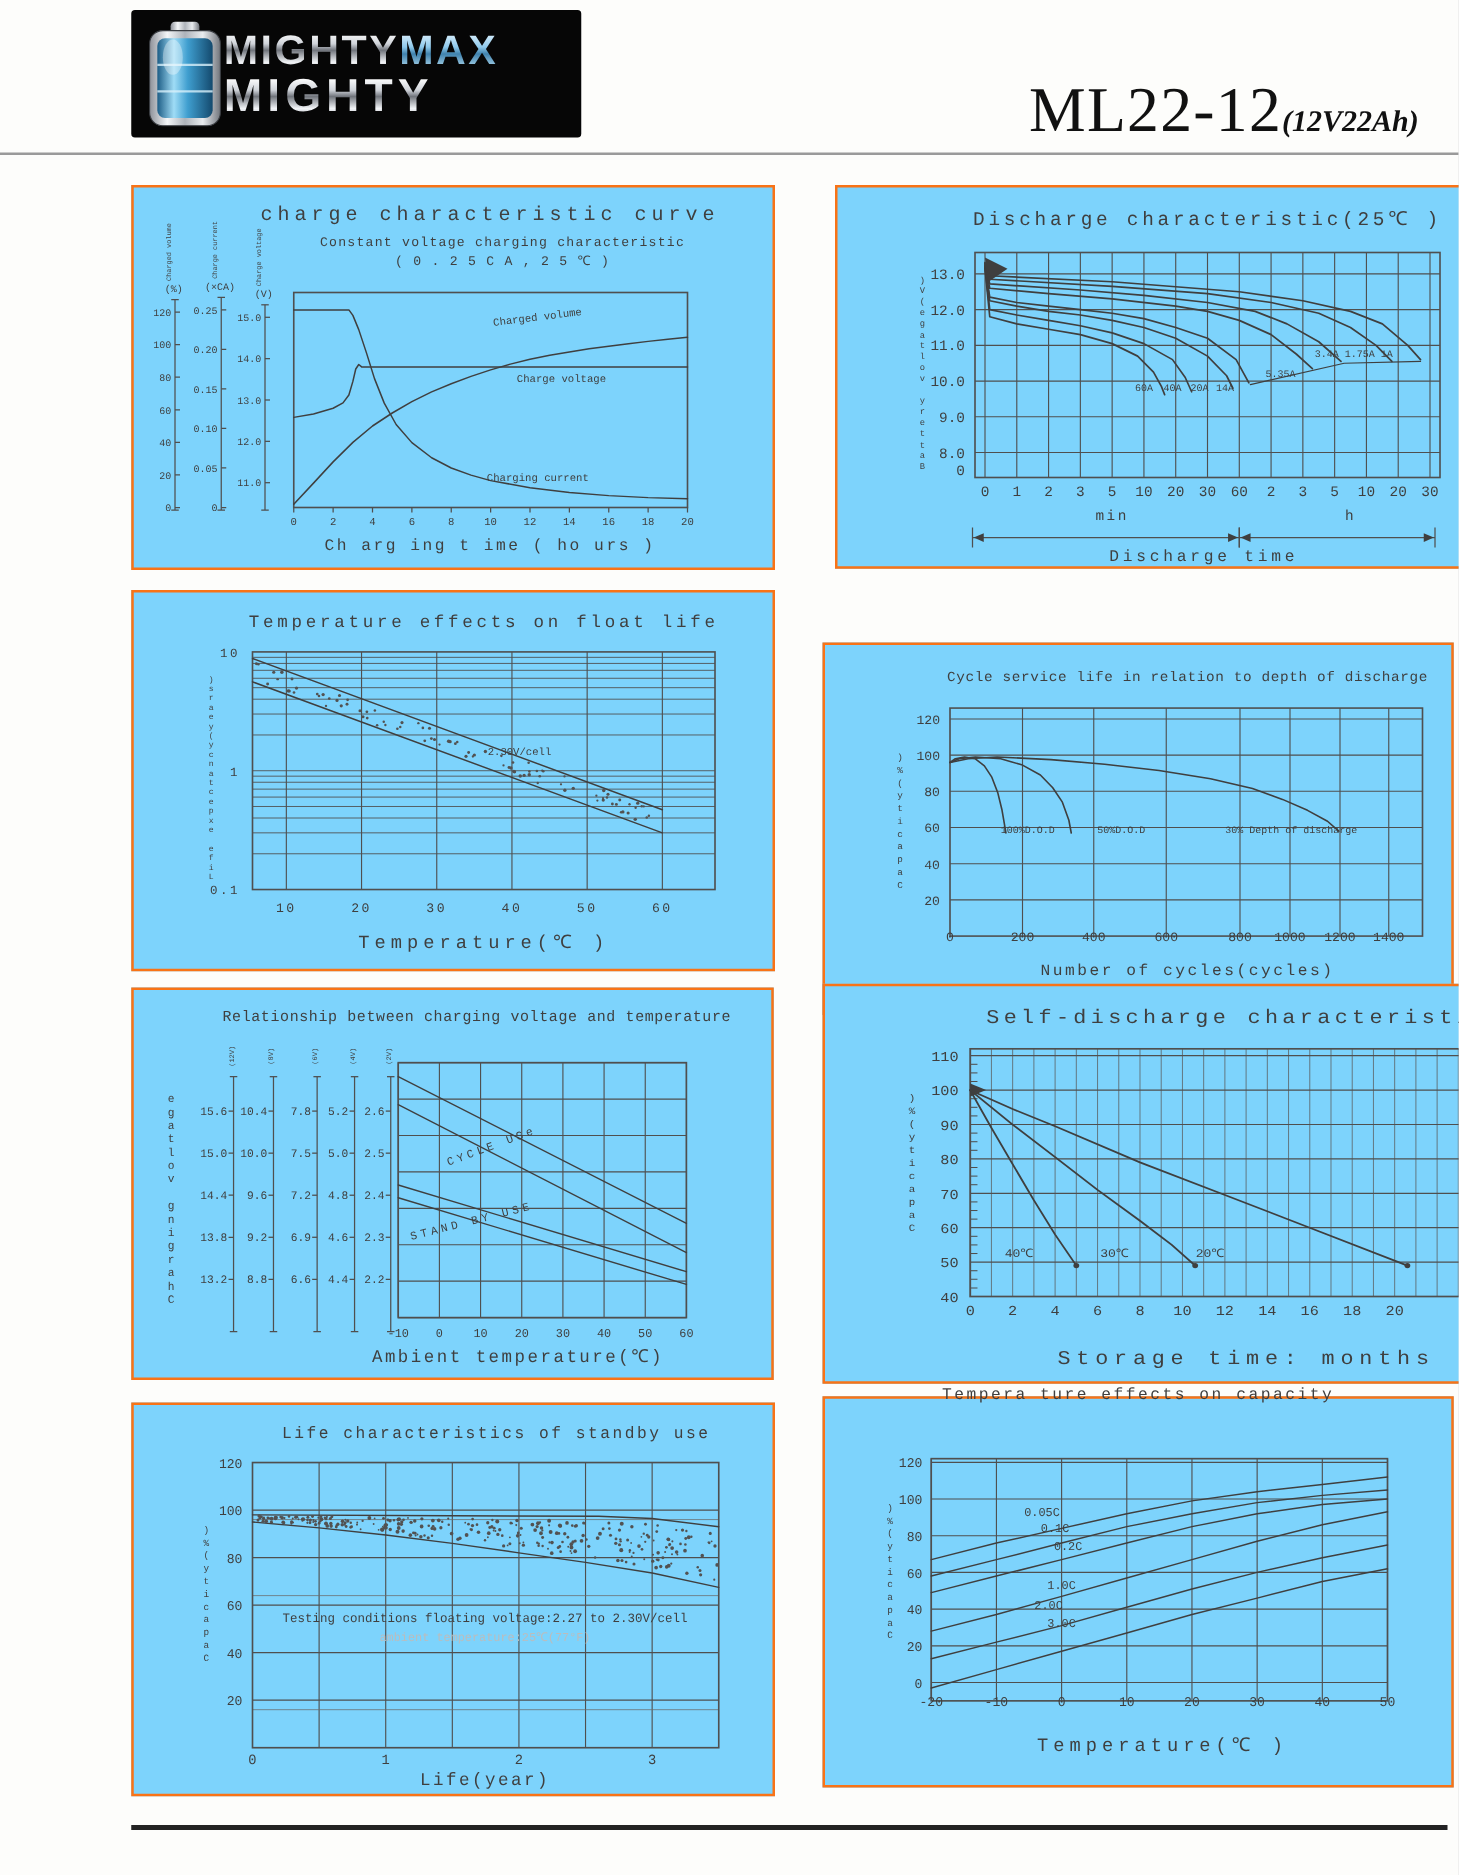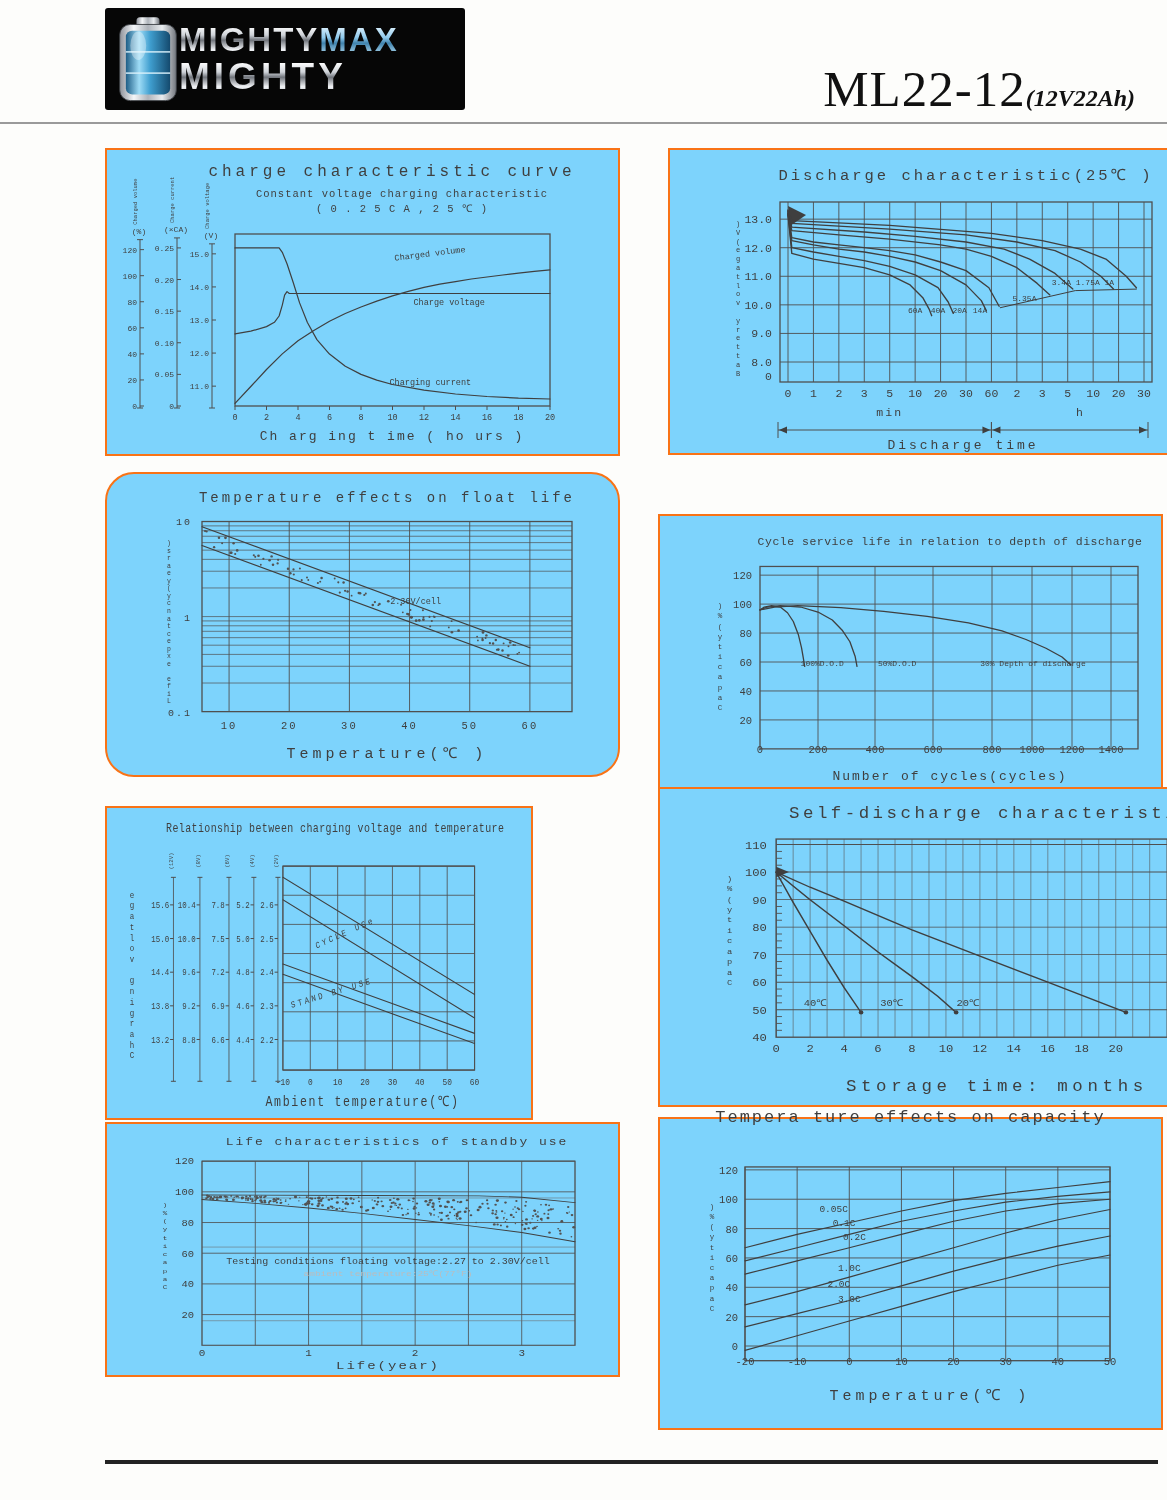--- a/index.html
+++ b/index.html
@@ -19,28 +19,28 @@
          font-family:"Liberation Serif","DejaVu Serif",serif;color:#111;}
   .model-name{font-size:51px;font-weight:normal;letter-spacing:1px;}
   .model-spec{font-size:24px;font-weight:bold;font-style:italic;}
   .hr1{position:absolute;left:0;top:122px;width:1167px;height:2px;background:#9a9a9a;}
   .footer-bar{position:absolute;left:105px;top:1460px;width:1053px;height:4px;background:#232323;}
   
   .panel{position:absolute;border:2px solid #f97316;background:#7dd3fc;box-sizing:border-box;}
   .panel svg{display:block;width:100%;height:100%;}
   #p0{left:105px;top:148px;width:515px;height:308px;}
   #p1{left:630px;top:148px;width:505px;height:307px;margin-left:38px;}
-  #p2{left:105px;top:472px;width:515px;height:305px;border-radius:29px;}
+  #p2{left:105px;top:472px;width:515px;height:305px;}
   #p3{left:658px;top:477px;width:505px;height:298px;margin-top:37px;}
-  #p4{left:105px;top:790px;width:428px;height:314px;margin-top:16px;}
+  #p4{left:105px;top:790px;width:514px;height:314px;}
   #p5{left:658px;top:787px;width:586px;height:320px;}
-  #p6{left:105px;top:1122px;width:515px;height:255px;}
+  #p6{left:105px;top:1122px;width:515px;height:315px;}
   #p7{left:658px;top:1117px;width:505px;height:313px;}
   .p8-title{position:absolute;top:-11px;left:0;right:0;margin:0;text-align:center;font-weight:normal;
-            font-family:"Liberation Mono","DejaVu Sans Mono",monospace;font-size:17px;letter-spacing:2px;color:#3f3f3f;}
+            font-family:"Liberation Mono","DejaVu Sans Mono",monospace;font-size:13px;letter-spacing:2px;color:#3f3f3f;}
 </style>
 </head>
 <body>
 
 <div class="page">
 
   <div class="logo">
     <svg width="62" height="88" viewBox="0 0 70 98">
       <defs>
         <linearGradient id="gmet" x1="0" y1="0" x2="1" y2="0">

